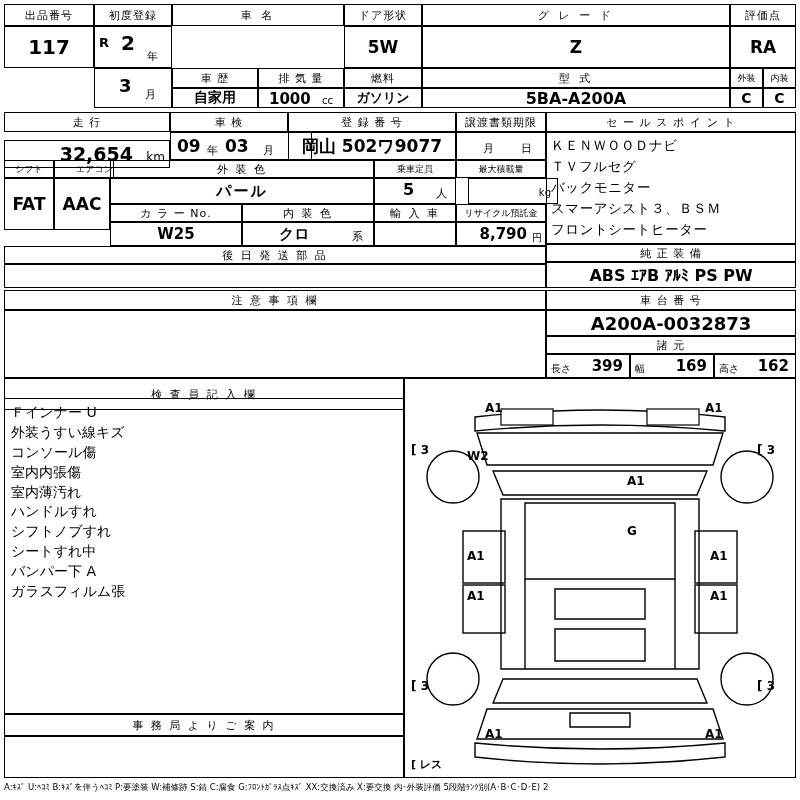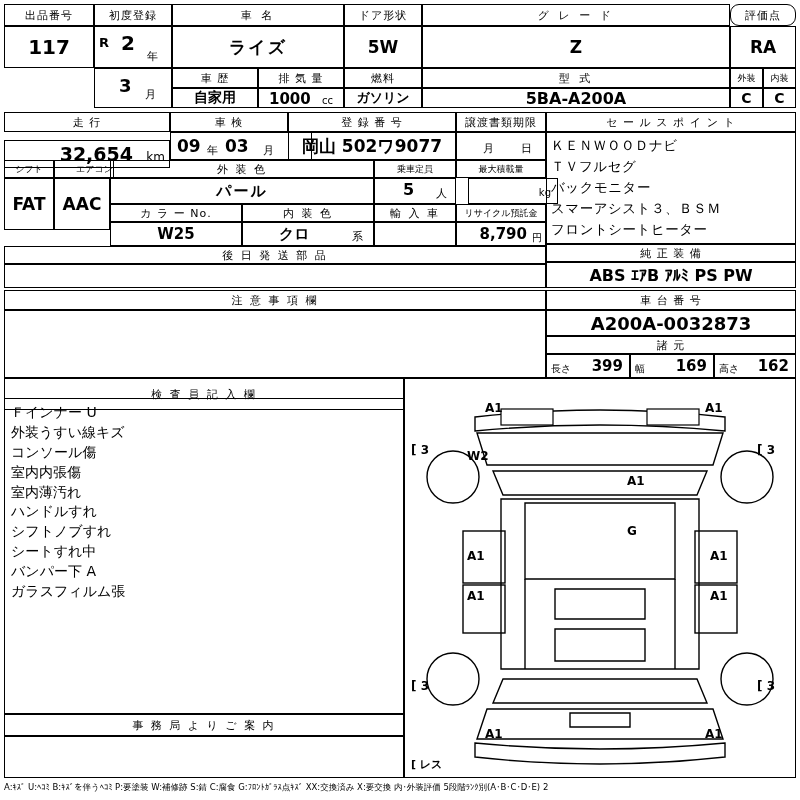--- a/index.html
+++ b/index.html
@@ -30,31 +30,30 @@
 </head>
 <body>
 
 <div class="sheet">
 
   <div class="bx ctr lbl" style="left:4px;top:4px;width:90px;height:22px;">出品番号</div>
   <div class="bx ctr lbl" style="left:94px;top:4px;width:78px;height:22px;">初度登録</div>
   <div class="bx ctr lbl sp" style="left:172px;top:4px;width:172px;height:22px;">車 名</div>
   <div class="bx ctr lbl" style="left:344px;top:4px;width:78px;height:22px;">ドア形状</div>
   <div class="bx ctr lbl sp" style="left:422px;top:4px;width:308px;height:22px;">グ レ ー ド</div>
-  <div class="bx ctr lbl" style="left:730px;top:4px;width:66px;height:22px;border-radius:9px;">評価点</div>
+  <div class="bx ctr lbl" style="left:730px;top:4px;width:66px;height:22px;">評価点</div>
 
   <div class="bx ctr big" style="left:4px;top:26px;width:90px;height:42px;">117</div>
 
   <div class="bx" style="left:94px;top:26px;width:78px;height:42px;">
     <div style="position:absolute;left:4px;top:8px;font-size:13px;font-weight:bold;">R</div>
     <div style="position:absolute;left:26px;top:4px;font-size:20px;font-weight:bold;">2</div>
     <div style="position:absolute;left:52px;top:22px;font-size:11px;">年</div>
   </div>
 
-  <div class="bx ctr big2 sp2" style="left:172px;top:26px;width:172px;height:42px;">ライズ</div>
   <div class="bx ctr big2" style="left:344px;top:26px;width:78px;height:42px;">5W</div>
   <div class="bx ctr big2" style="left:422px;top:26px;width:308px;height:42px;">Z</div>
   <div class="bx ctr big2" style="left:730px;top:26px;width:66px;height:42px;">RA</div>
 
   <div class="bx ctr lbl" style="left:172px;top:68px;width:86px;height:20px;">車 歴</div>
   <div class="bx ctr lbl" style="left:258px;top:68px;width:86px;height:20px;">排 気 量</div>
   <div class="bx ctr lbl" style="left:344px;top:68px;width:78px;height:20px;">燃料</div>
   <div class="bx ctr lbl sp" style="left:422px;top:68px;width:308px;height:20px;">型 式</div>
   <div class="bx ctr xs" style="left:730px;top:68px;width:33px;height:20px;">外装</div>
   <div class="bx ctr xs" style="left:763px;top:68px;width:33px;height:20px;">内装</div>

